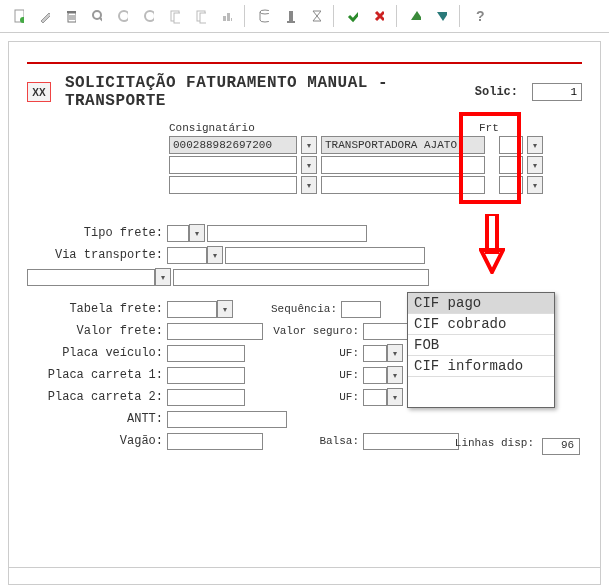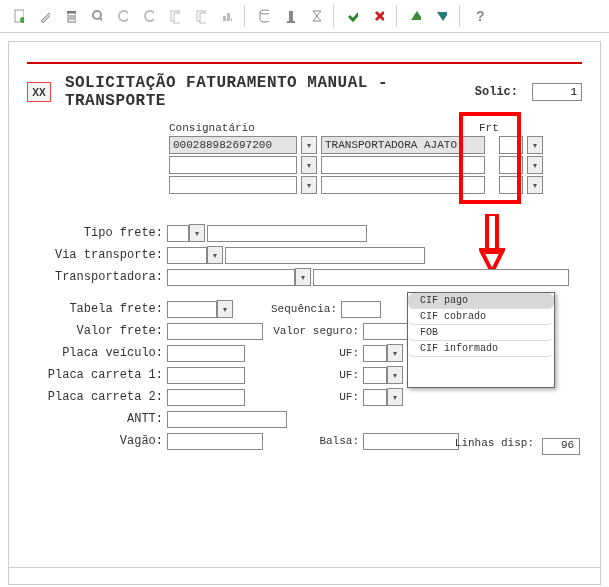--- a/index.html
+++ b/index.html
@@ -144,25 +144,24 @@
   
   .dropdown {
     position: absolute;
     left: 398px; top: 250px;
     width: 148px;
     border: 1px solid #666;
     background: #fff;
     box-shadow: 2px 2px 4px rgba(0,0,0,0.3);
   }
   .dropdown .opt {
-    font-family: "Courier New", monospace; font-size: 10px;
-    padding: 2px 12px;
+    font-family: "Courier New", monospace; font-size: 14px;
+    padding: 2px 6px;
     border-bottom: 1px solid #ddd;
     cursor: pointer;
-    border-radius: 6px;
   }
   .dropdown .opt:last-child { border-bottom: none; }
   .dropdown .opt.sel { background: #d8d8d8; }
   .dropdown .spacer { height: 30px; }
 
   .linhas {
     position: absolute;
     right: 20px; top: 388px;
     font-family: "Courier New", monospace; font-size: 11px;
     display: flex; align-items: center; gap: 8px;
@@ -341,21 +340,20 @@
       <div class="lookup-btn"></div>
       <div class="fbox" style="width:160px;margin-left:2px"></div>
     </div>
     <div class="frow">
       <div class="flabel">Via transporte:</div>
       <div class="fbox" style="width:40px"></div>
       <div class="lookup-btn"></div>
       <div class="fbox" style="width:200px;margin-left:2px"></div>
     </div>
     <div class="frow">
-      <div class="flabel">Transportadora:</div>
       <div class="fbox" style="width:128px"></div>
       <div class="lookup-btn"></div>
       <div class="fbox" style="width:256px;margin-left:2px"></div>
     </div>
     <div class="frow" style="margin-top:10px">
       <div class="flabel">Tabela frete:</div>
       <div class="fbox" style="width:50px"></div>
       <div class="lookup-btn"></div>
       <div class="flabel2" style="width:80px;text-align:right;margin-left:28px">Sequência:</div>
       <div class="fbox" style="width:40px"></div>

